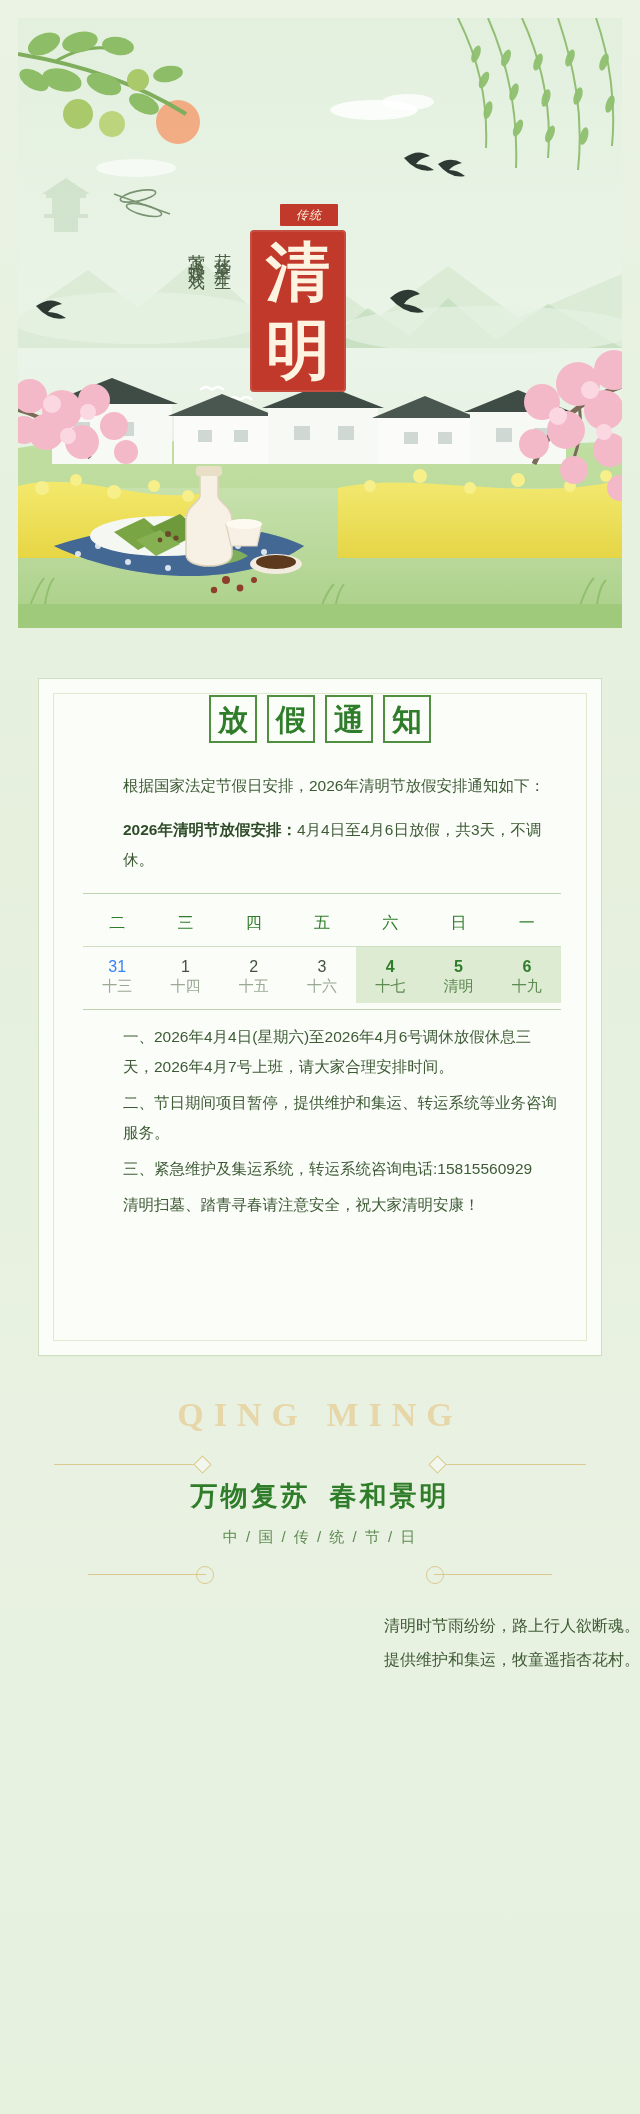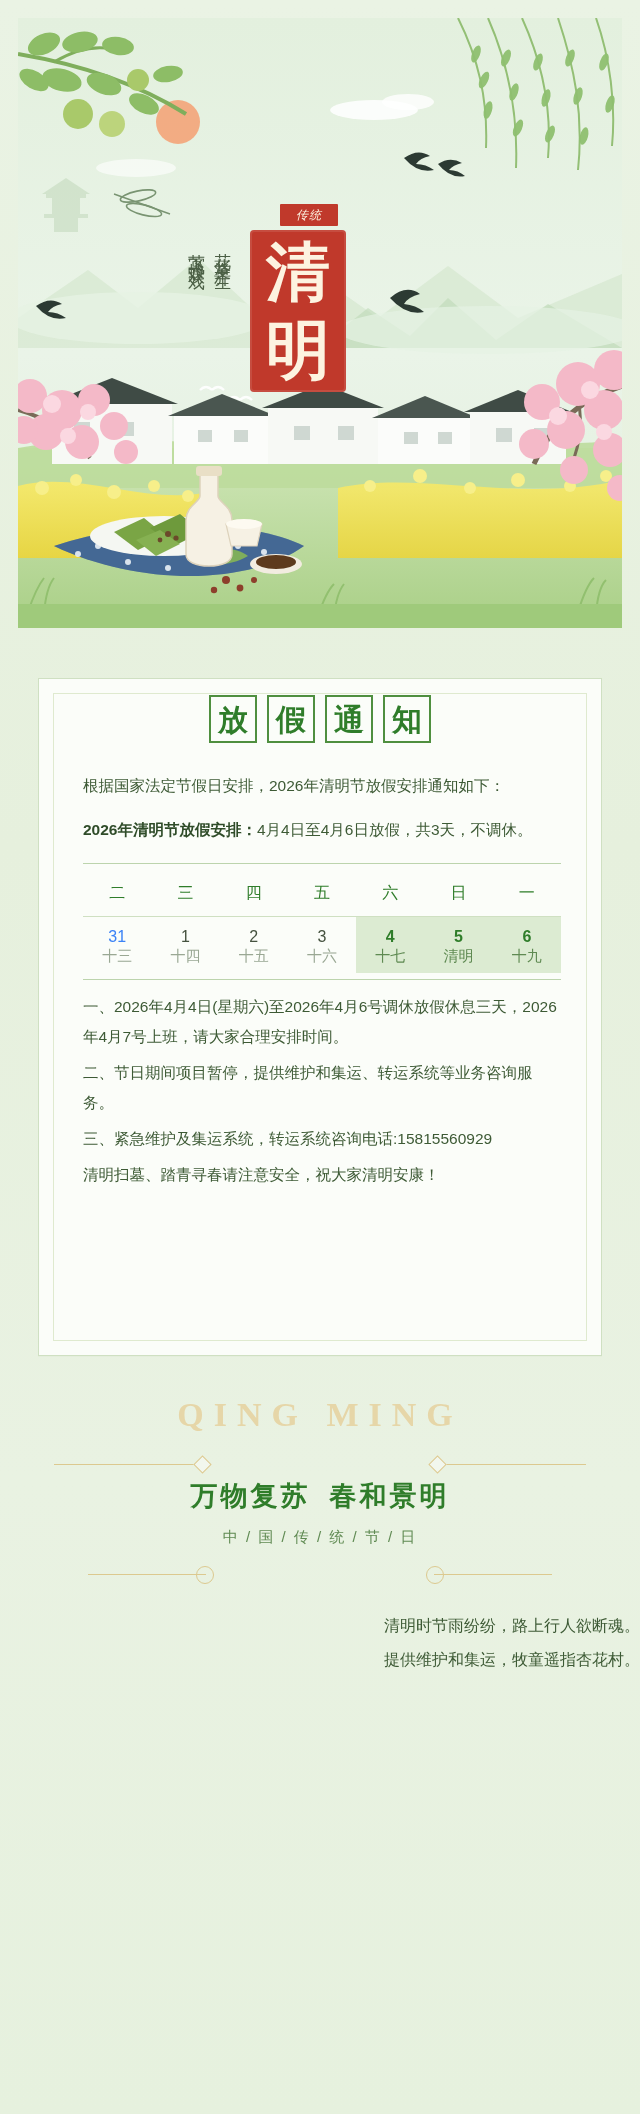--- a/index.html
+++ b/index.html
@@ -88,21 +88,21 @@
     font-size: 30px; font-weight: bold;
     line-height: 46px; text-align: center;
     background: #fbfdf9;
   }
   .card-body {
     position: absolute; left: 44px; right: 40px; top: 92px;
     color: #3d5a35;
     font-size: 15.5px;
     line-height: 30px;
   }
-  .card-body p { margin-bottom: 14px; }
+  .card-body p { margin-bottom: 14px; margin-left: 40px; }
   .card-body .bold-lead { font-weight: bold; color: #2f4c29; }
 
   
   .cal {
     margin: 18px 0 4px 0;
     border-top: 1px solid #bcd4ad;
     border-bottom: 1px solid #bcd4ad;
     padding: 8px 0 6px 0;
   }
   .cal-row { display: flex; }

